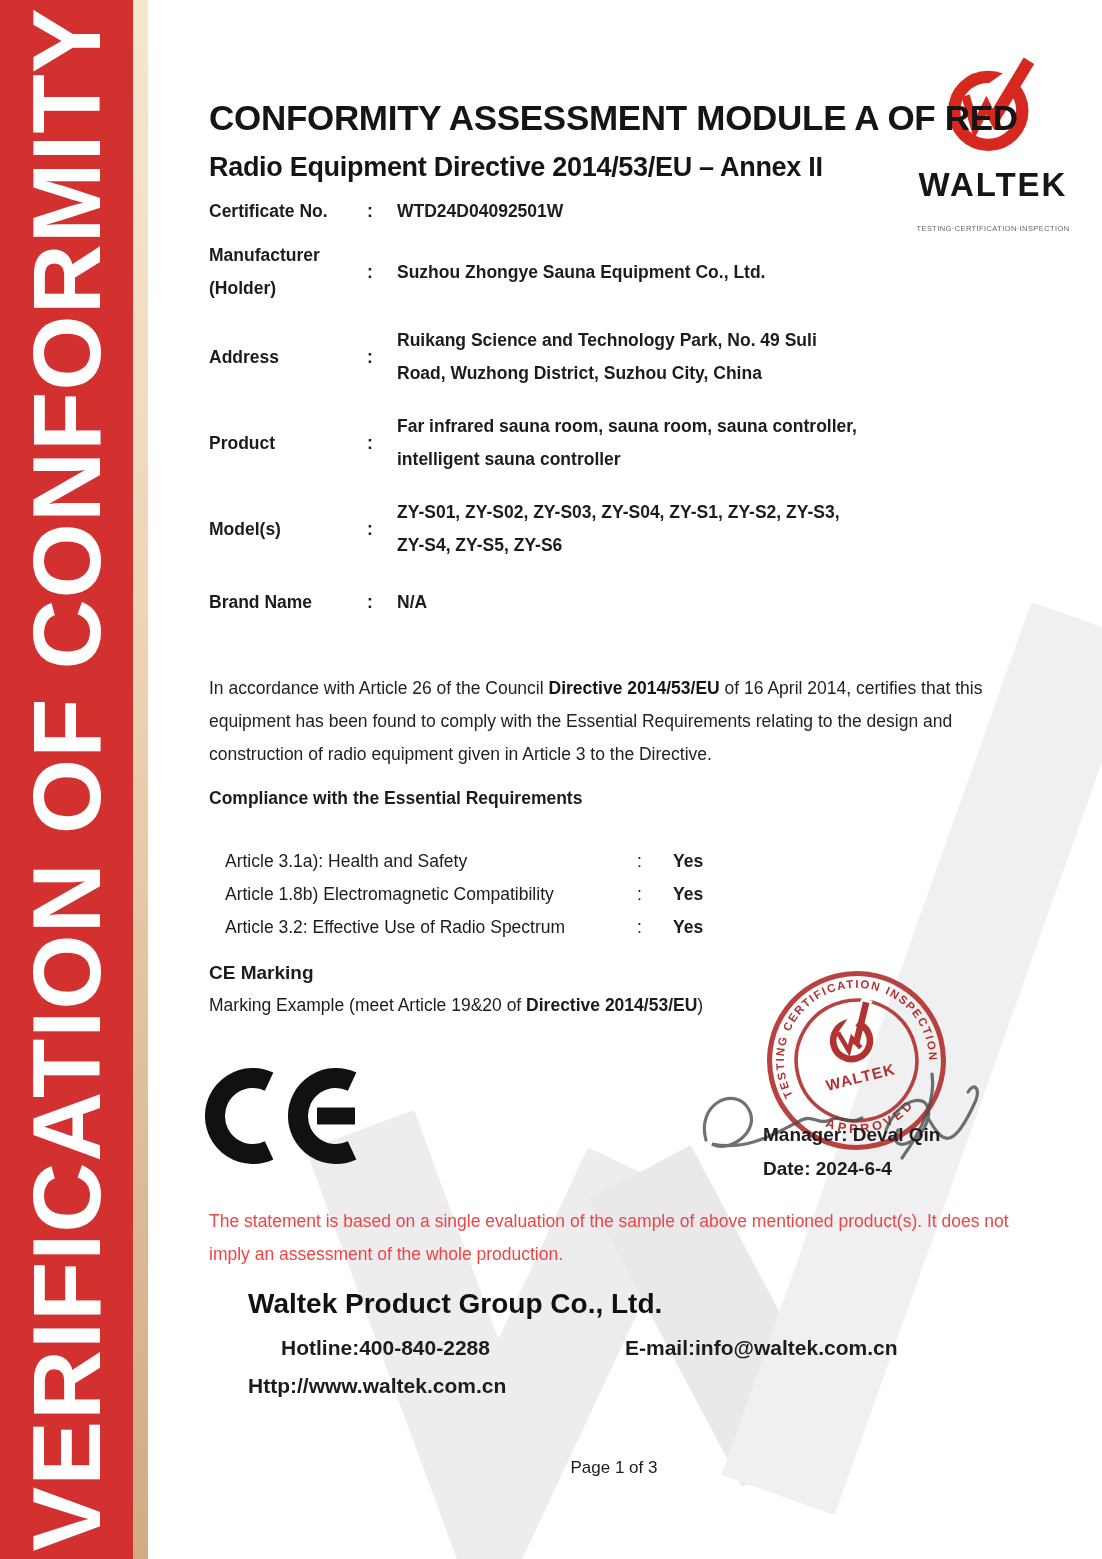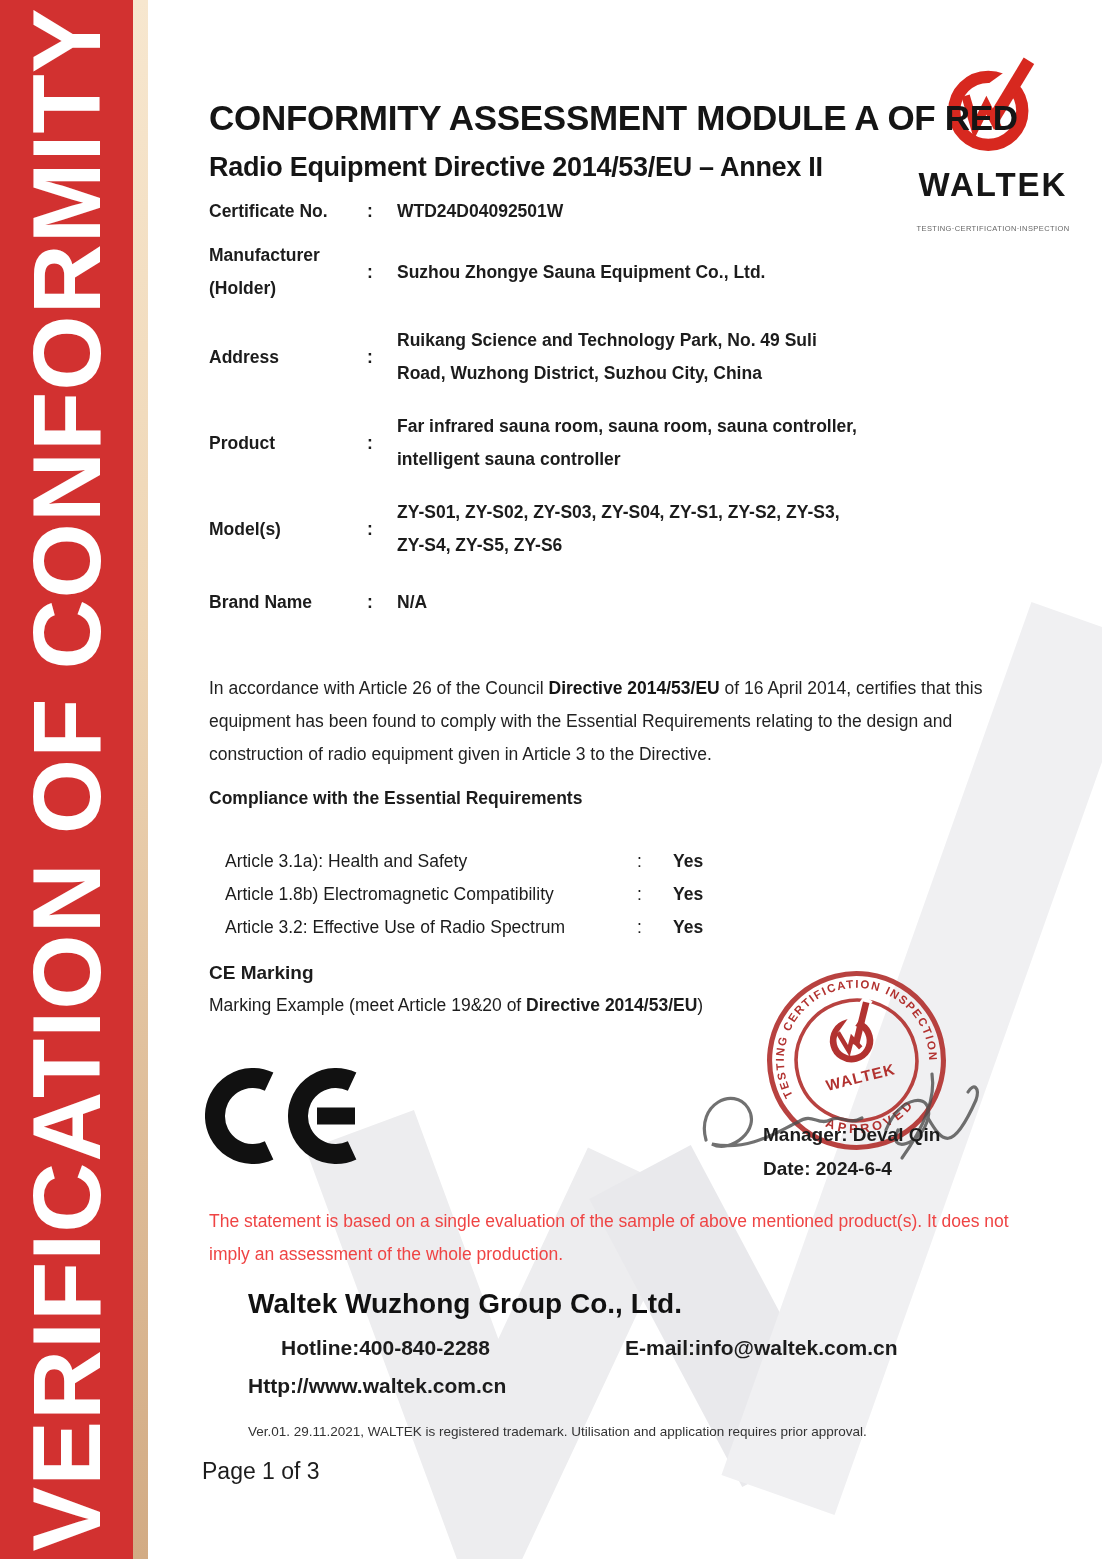--- a/index.html
+++ b/index.html
@@ -63,21 +63,21 @@
   .manager-line { position:absolute; left:763px; top:1124px; font-size:19px; font-weight:bold; }
   .date-line { position:absolute; left:763px; top:1158px; font-size:19px; font-weight:bold; }
 
   .statement { position:absolute; left:209px; top:1205px; width:815px; font-size:17.5px; line-height:33px; color:#ef4444; }
 
   .company { position:absolute; left:248px; top:1288px; font-size:28px; font-weight:bold; color:#111; }
   .hotline { position:absolute; left:248px; top:1336px; font-size:21px; font-weight:bold;margin-left:33px; }
   .email { position:absolute; left:625px; top:1336px; font-size:21px; font-weight:bold; }
   .website { position:absolute; left:248px; top:1374px; font-size:21px; font-weight:bold; }
   .ver-note { position:absolute; left:248px; top:1424px; font-size:13.5px; color:#333; }
-  .page-indicator { position:absolute; left:202px; top:1458px; width:810px; font-size:23px; }
+  .page-indicator { position:absolute; left:209px; top:1458px; width:810px; text-align:center; font-size:17px; }
 </style>
 </head>
 <body>
 
 <div class="page">
 
   <svg class="watermark" width="1102" height="1559" viewBox="0 0 1102 1559">
     <path d="M 360,1130 L 492,1488 L 640,1172" stroke="#ededef" stroke-width="115" fill="none"></path>
     <path d="M 640,1172 L 793,1460" stroke="#e9e9ec" stroke-width="115" fill="none"></path>
     <path d="M 778,1495 L 1088,622" stroke="#f0f0f2" stroke-width="120" fill="none"></path>
@@ -203,21 +203,20 @@
         <path d="M 240,76 C 254,100 264,112 288,58 C 292,46 286,40 280,50"></path>
         <path d="M 214,116 C 234,88 248,58 244,32"></path>
       </g>
     </svg>
 
     <div class="manager-line">Manager: Deval Qin</div>
     <div class="date-line">Date: 2024-6-4</div>
 
     <div class="statement">The statement is based on a single evaluation of the sample of above mentioned product(s). It does not imply an assessment of the whole production.</div>
 
-    <div class="company">Waltek Wuzhong Group Co., Ltd.</div>
+    <div class="company">Waltek Product Group Co., Ltd.</div>
     <div class="hotline">Hotline:400-840-2288</div>
     <div class="email">E-mail:info@waltek.com.cn</div>
     <div class="website">Http://www.waltek.com.cn</div>
-    <div class="ver-note">Ver.01. 29.11.2021, WALTEK is registered trademark. Utilisation and application requires prior approval.</div>
     <div class="page-indicator">Page 1 of 3</div>
 
   </div>
 </div>
 
 </body></html>

